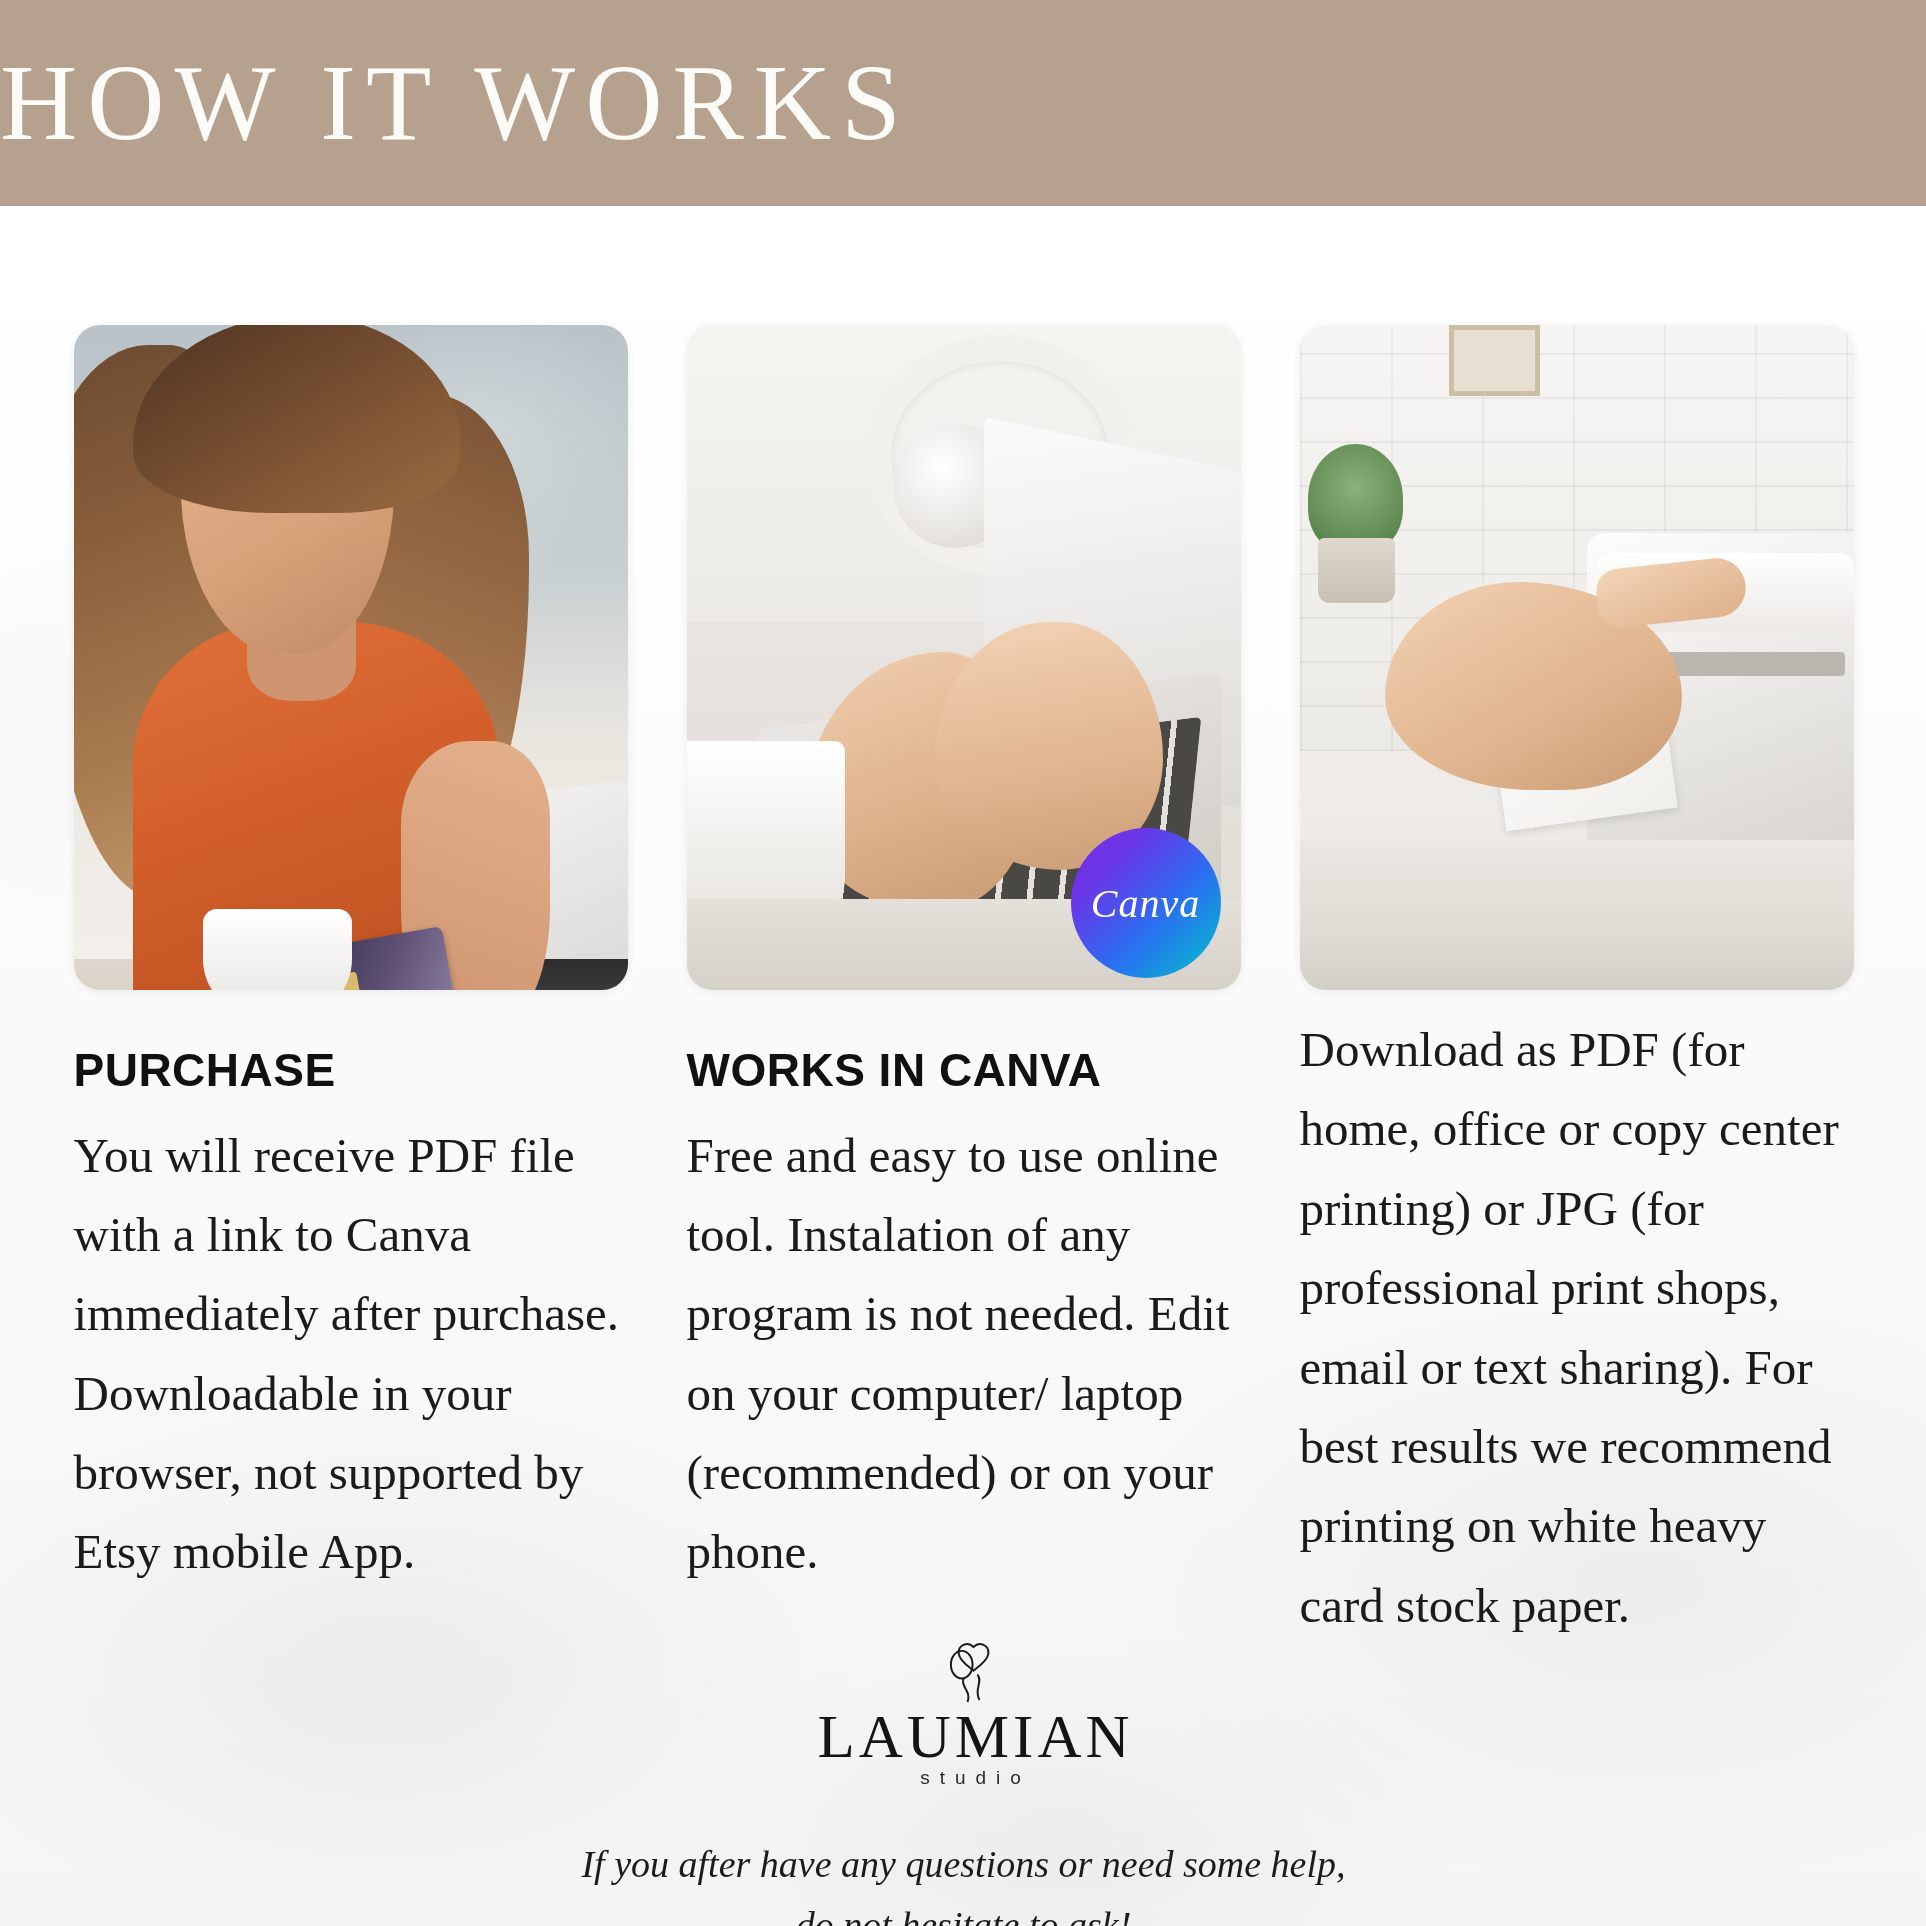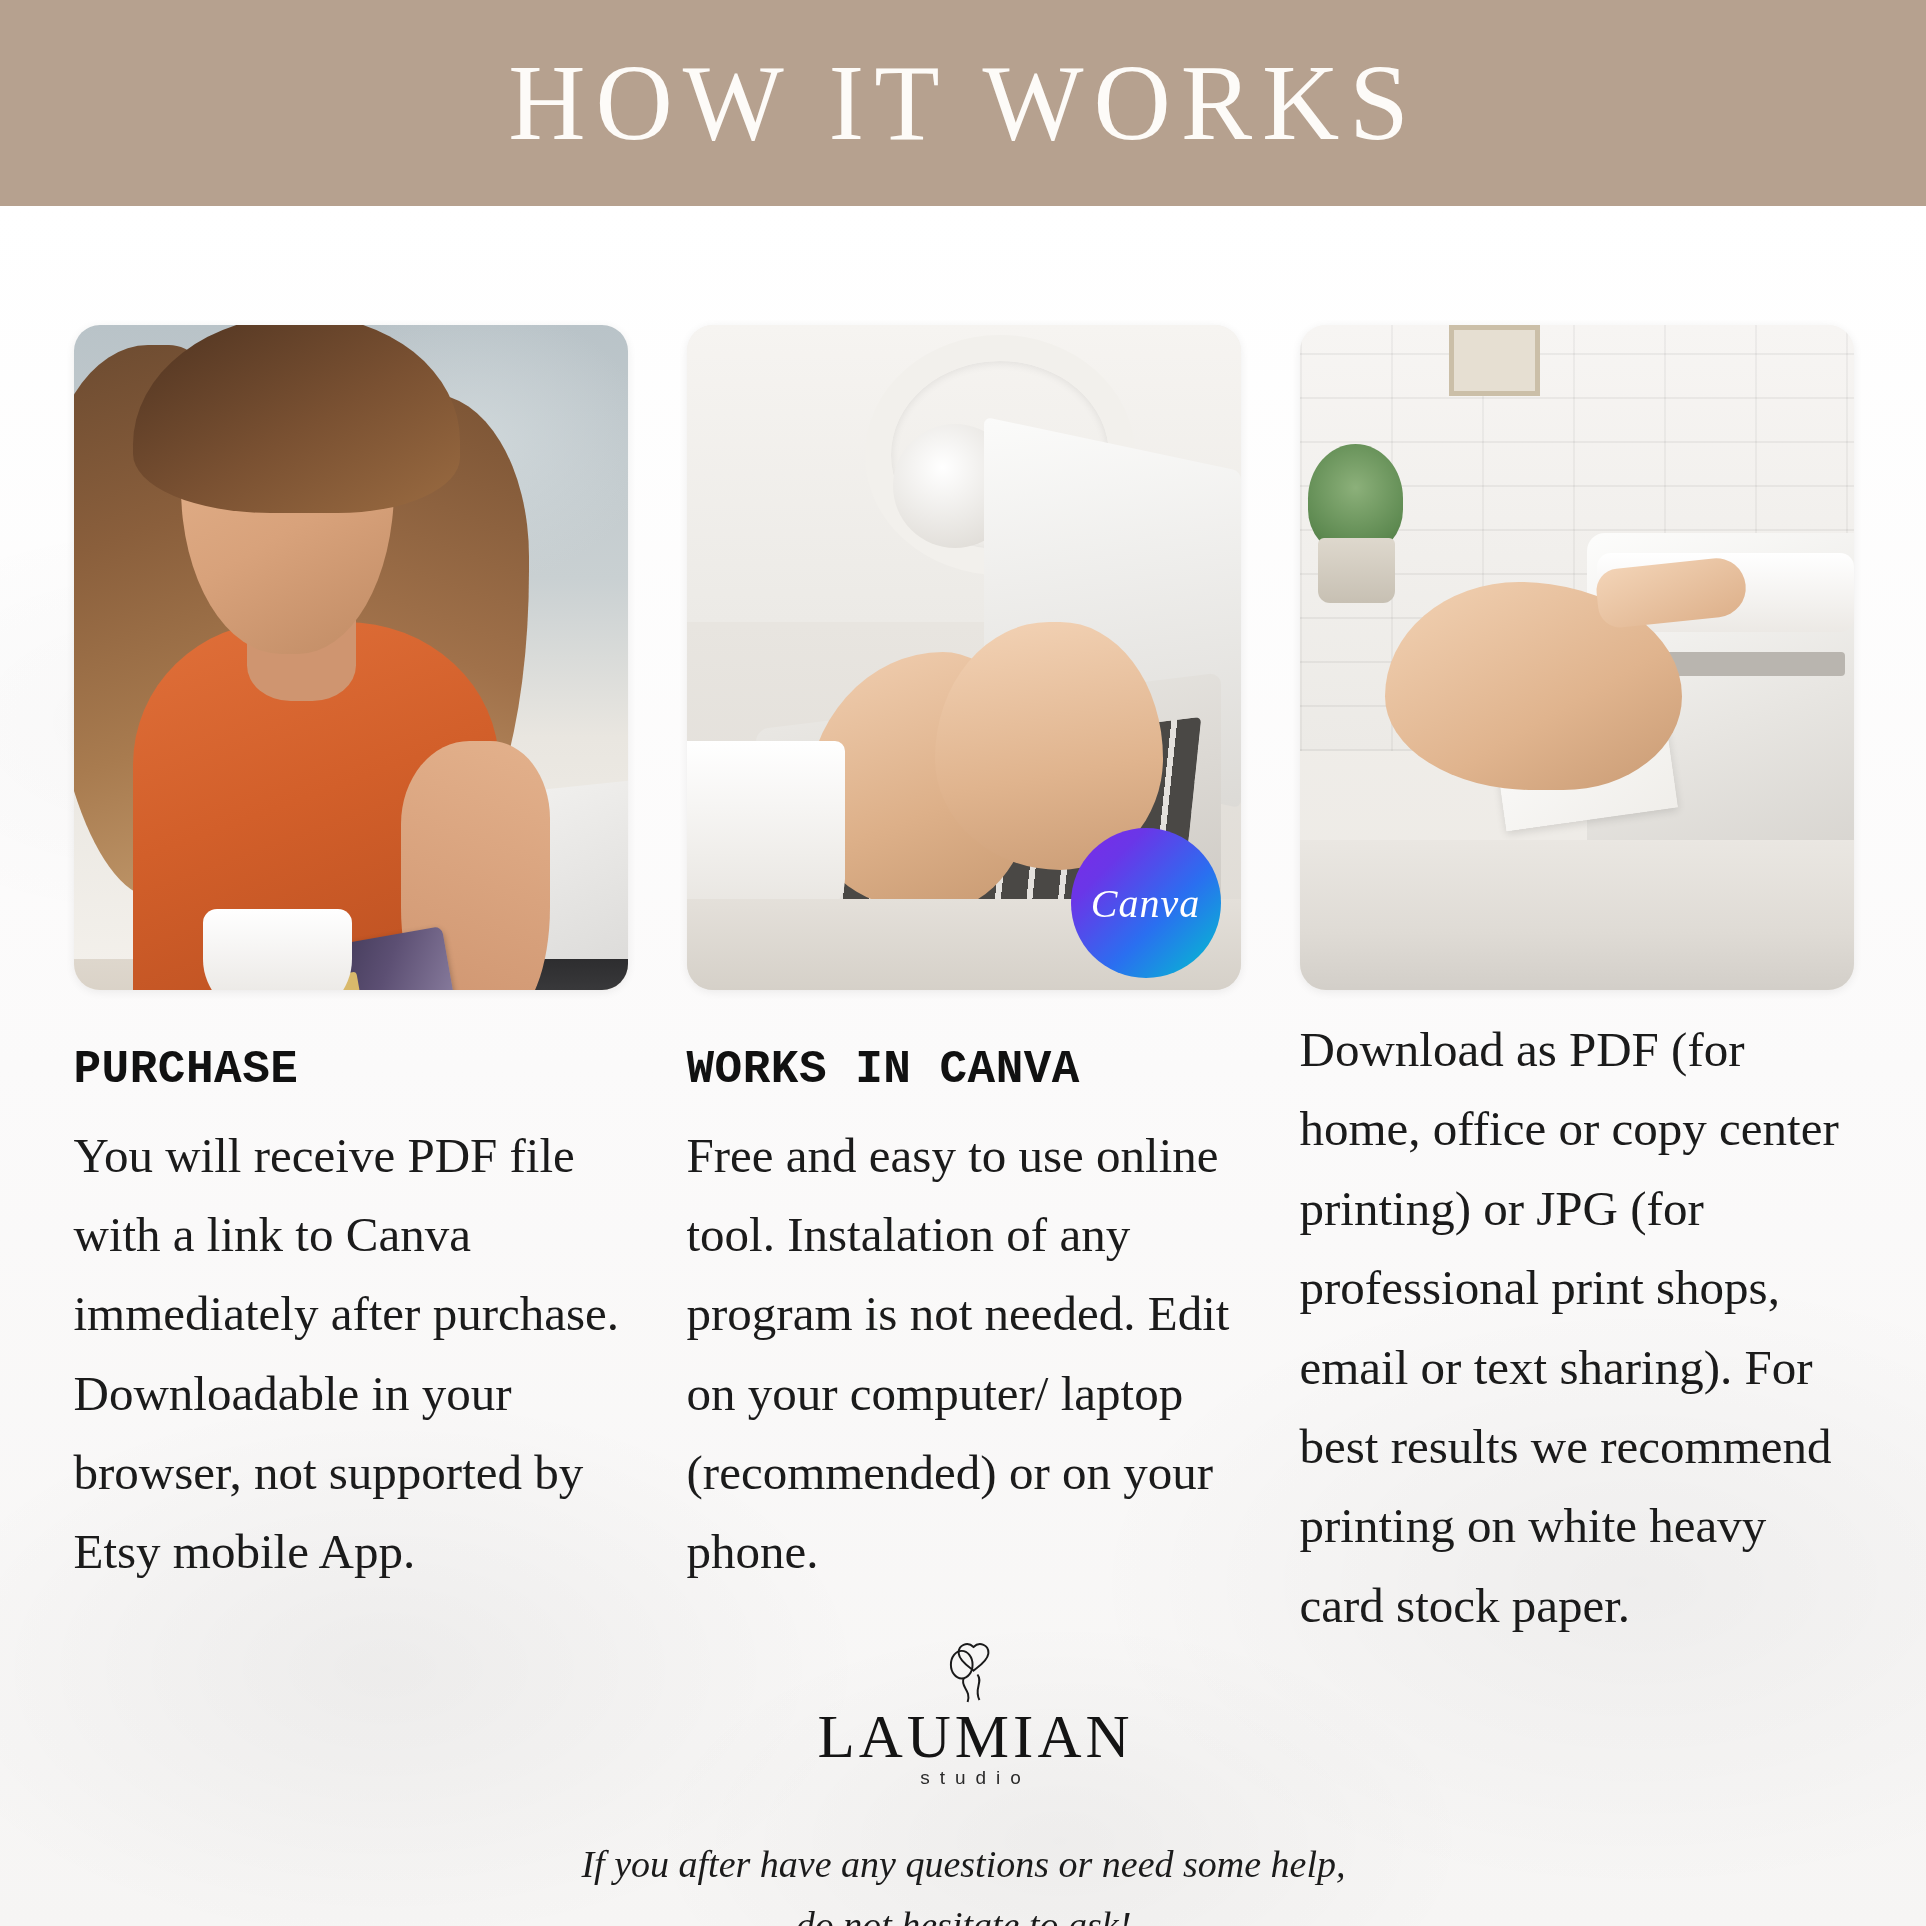--- a/index.html
+++ b/index.html
@@ -17,21 +17,21 @@
 
   
   .header-band {
     position: absolute;
     left: 0; top: 0;
     width: 1927px;
     height: 206px;
     background: #b6a18f;
     display: flex;
     align-items: center;
-    justify-content: center;
+    justify-content: flex-start;
   }
   .header-title {
     color: #fdfbf8;
     font-family: "Liberation Serif", serif;
     font-size: 107px;
     letter-spacing: 10px;
     font-weight: 400;
     line-height: 1;
     white-space: nowrap;
   }
@@ -313,21 +313,21 @@
   }
   .ph3 .counter {
     position: absolute; left: 0; top: 515px;
     width: 554px; height: 153px;
     background: linear-gradient(180deg, #eae7e2 0%, #dfdbd5 60%, #d2cec8 100%);
   }
 
   
   .col-title {
     margin-top: 55px;
-    font-family: Liberation Mono, monospace;
+    font-family: Liberation Sans, sans-serif;
     font-weight: 700;
     font-size: 46px;
     color: #111111;
     letter-spacing: 0.5px;
     line-height: 1.1;
     white-space: nowrap;
   }
   .col-body {
     margin-top: 20px;
     font-family: "Liberation Serif", serif;

